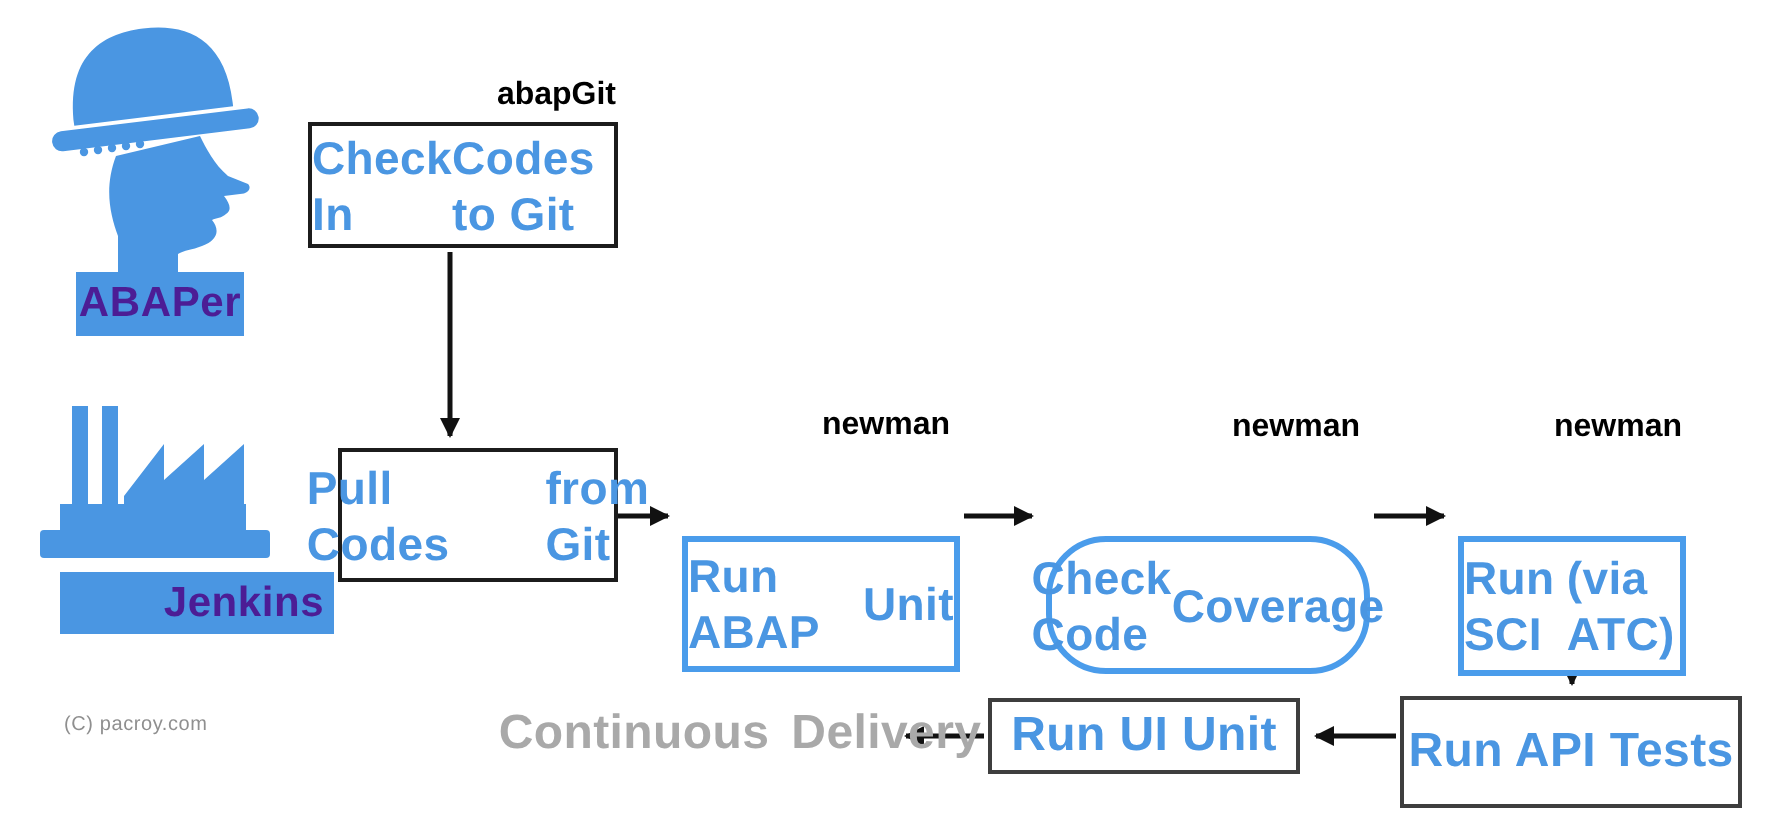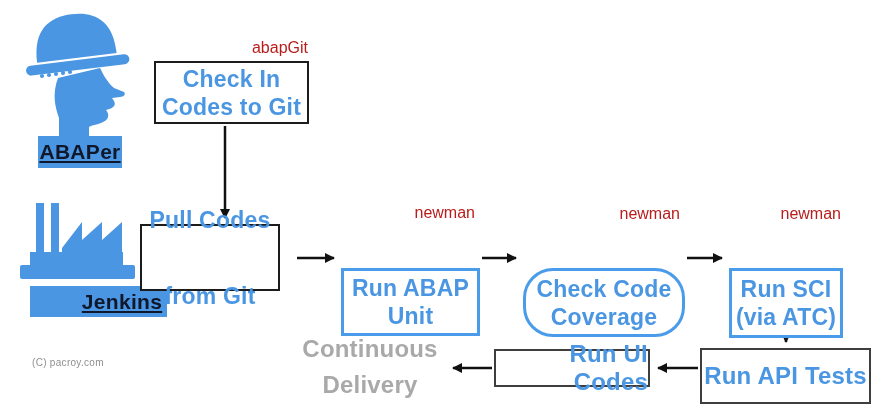--- a/index.html
+++ b/index.html
@@ -18,73 +18,72 @@
   .arrows {
     position: absolute;
     left: 0; top: 0;
     width: 895px; height: 412px;
     pointer-events: none;
   }
   
   .node {
     position: absolute;
     display: flex;
-    flex-direction: column;
+    flex-direction: row;
     align-items: center;
     justify-content: center;
-    text-align: right;
+    text-align: left;
     background: #ffffff;
     box-sizing: border-box;
     color: #4a96e2;
     font-weight: bold;
     font-size: 23px;
     line-height: 28px;
     letter-spacing: 0.2px;
   }
   .node.border-dark { border: 2px solid #1c1c1c; }
   .node.border-blue { border: 3px solid #4a9ceb; margin-top: 44px; }
   .node.border-gray { border: 2px solid #3e3e3e; font-size: 24px; }
   .node.no-border   { border: none; color: #a9a9a9; font-size: 24px; line-height: 25px; gap: 11px; }
 
   #node-check-in            { left: 154px; top: 61px;  width: 155px; height: 63px; }
-  #node-pull-codes          { left: 140px; top: 224px; width: 140px; height: 67px; gap: 48px; }
+  #node-pull-codes          { left: 169px; top: 224px; width: 140px; height: 67px; gap: 48px; }
   #node-run-abap-unit       { left: 341px; top: 224px; width: 139px; height: 68px; }
   #node-check-code-coverage { left: 523px; top: 224px; width: 162px; height: 69px; border-radius: 30px; }
   #node-run-sci             { left: 729px; top: 224px; width: 114px; height: 70px; }
   #node-run-api-tests       { left: 700px; top: 348px; width: 171px; height: 56px; }
   #node-run-ui-tests        { left: 494px; top: 349px; width: 156px; height: 38px; }
   #node-continuous-delivery { left: 292px; top: 340px; width: 156px; height: 52px; }
 
   
   .tool-label {
     position: absolute;
-    font-weight: normal;
+    font-weight: bold;
     font-size: 16px;
-    color: #b91c1c;
+    color: #000000;
     white-space: nowrap;
   }
   #tool-abapgit  { right: 587px; top: 39px;  }
   #tool-newman-1 { right: 420px; top: 204px; }
   #tool-newman-2 { right: 215px; top: 205px; }
   #tool-newman-3 { right: 54px;  top: 205px; }
 
   
   .actor-icon { position: absolute; }
   #abaper-icon-box  { left: 26px; top: 6px;   width: 104px; height: 130px; }
   #jenkins-icon-box { left: 15px; top: 198px; width: 120px; height: 88px;  }
   .actor-label {
     position: absolute;
     background: #4a96e2;
-    color: #0f172a;
+    color: #4c1d95;
     font-weight: bold;
     display: flex;
     align-items: center;
     justify-content: center;
     letter-spacing: 0.3px;
-    text-decoration: underline;
   }
   #abaper-label  { left: 38px; top: 136px; width: 84px; height: 32px; font-size: 21px; }
   #jenkins-label { left: 30px; top: 286px; width: 90px; height: 31px; font-size: 21px; padding-left: 47px; }
 
   .copyright {
     position: absolute;
     left: 32px; top: 357px;
     font-size: 10px;
     color: #8f8f8f;
     letter-spacing: 0.3px;
@@ -178,21 +177,21 @@
   <div id="node-run-sci" class="node border-blue">
     <span>Run SCI</span>
     <span>(via ATC)</span>
   </div>
 
   <div id="node-run-api-tests" class="node border-gray">
     <span>Run API Tests</span>
   </div>
 
   <div id="node-run-ui-tests" class="node border-gray">
-    <span>Run UI Codes</span>
+    <span>Run UI Unit</span>
   </div>
 
   <div id="node-continuous-delivery" class="node no-border">
     <span>Continuous</span>
     <span>Delivery</span>
   </div>
 
   <div class="copyright">(C) pacroy.com</div>
 
 </div>

